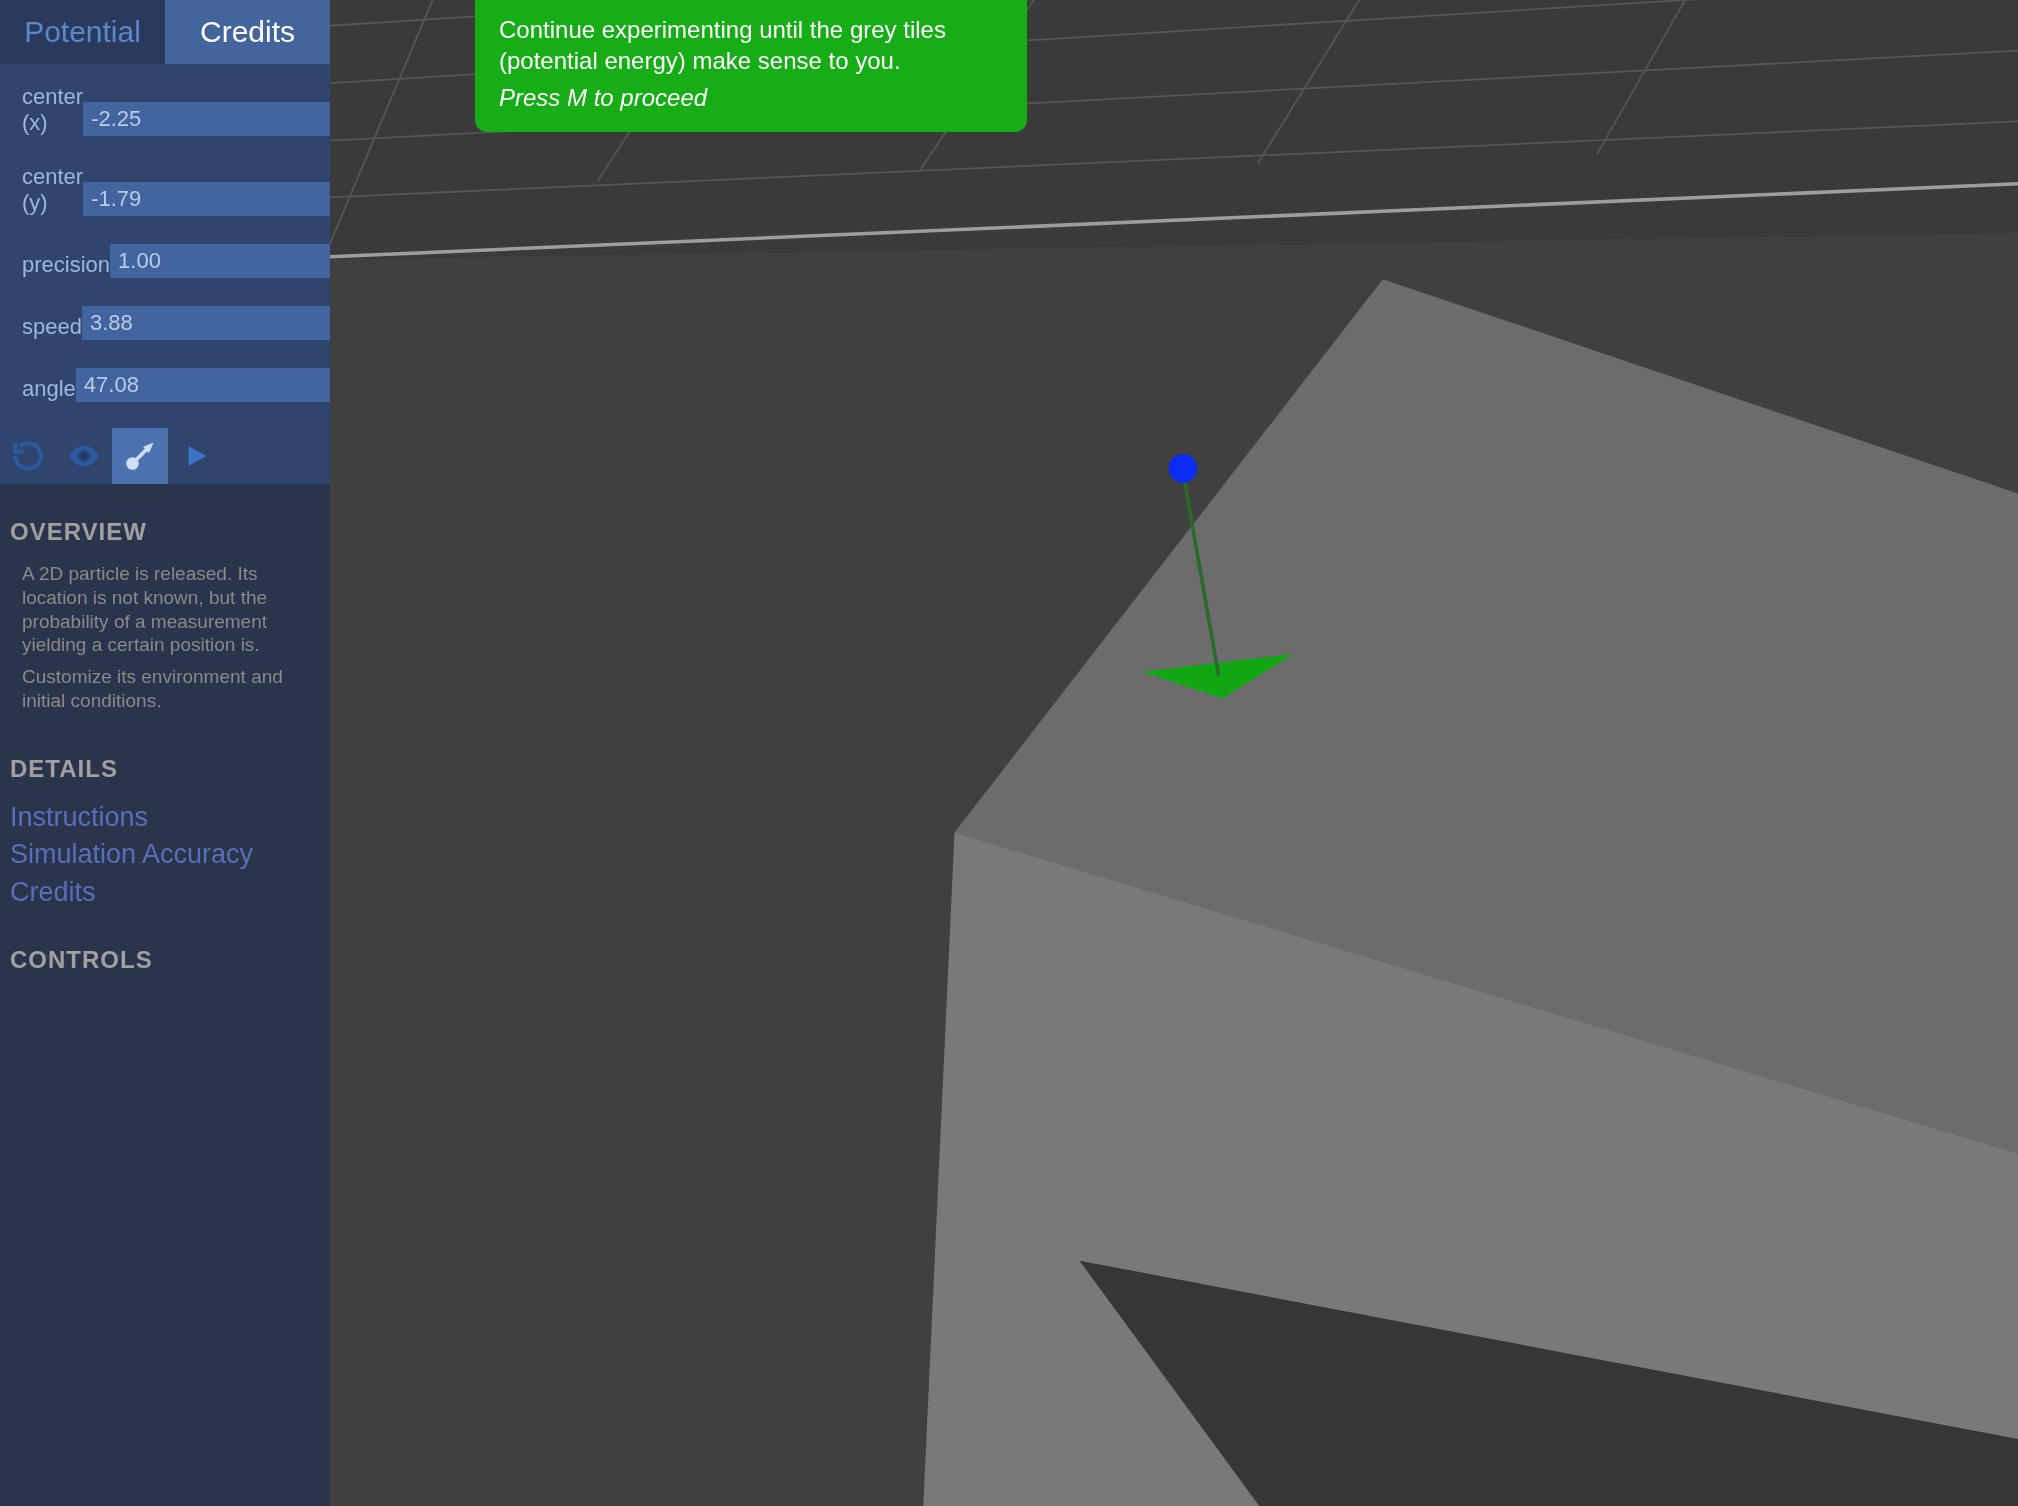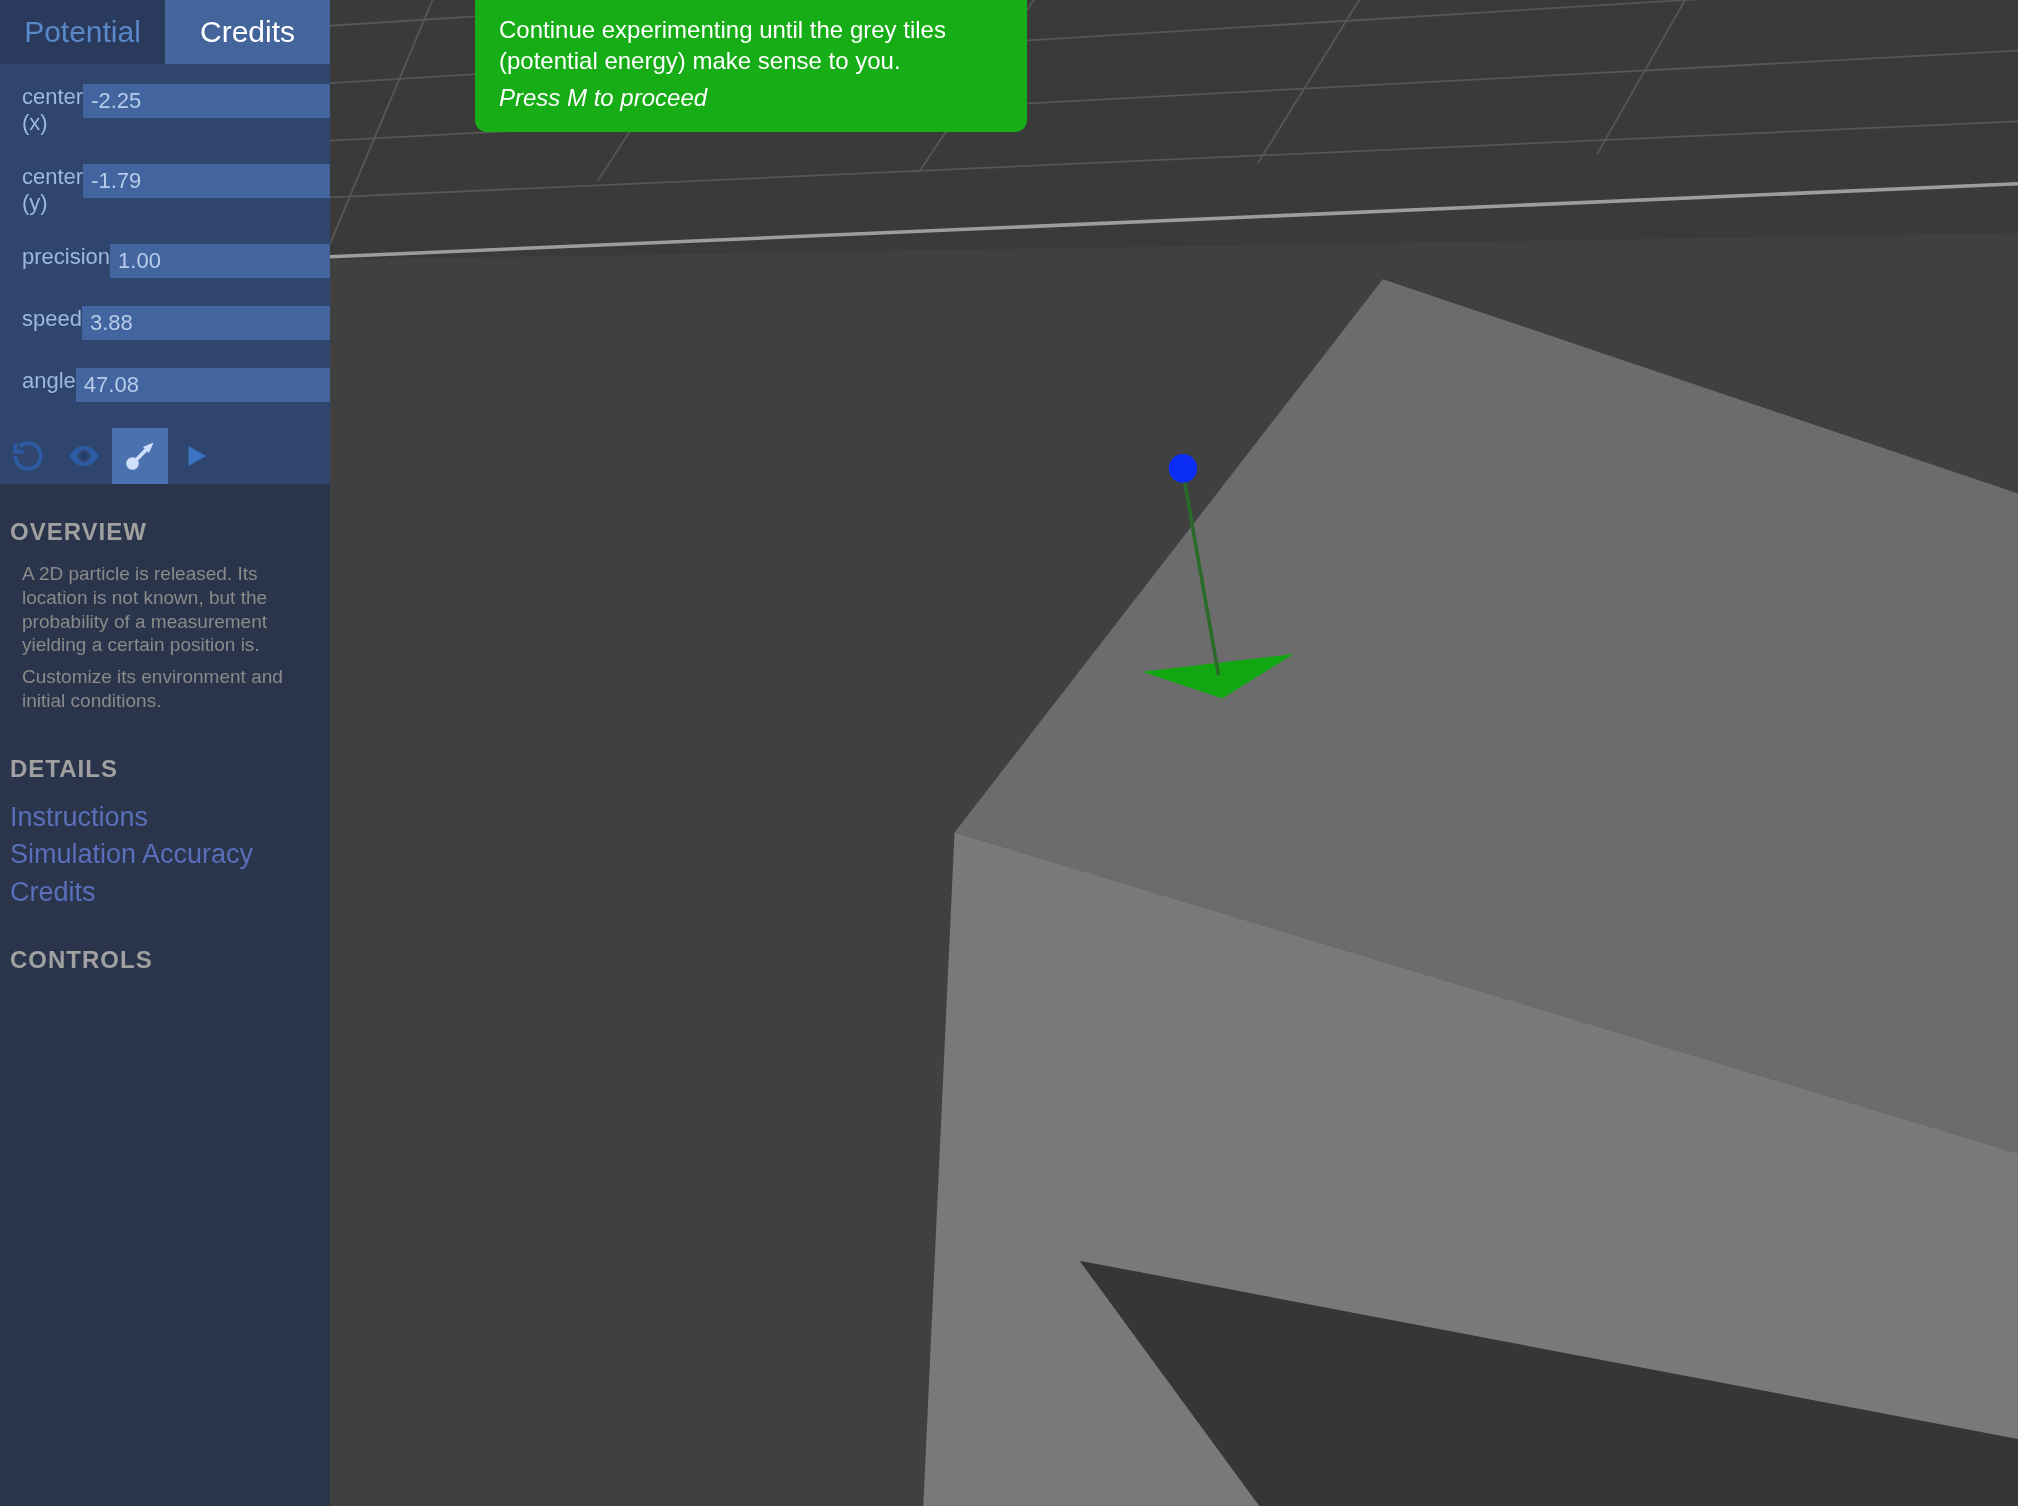--- a/index.html
+++ b/index.html
@@ -49,21 +49,21 @@
   .tab.active {
     color: #ffffff;
     background: rgba(90,140,220,0.55);
   }
   .params {
     padding: 20px 18px 16px 22px;
     background: rgba(60,110,190,0.30);
   }
   .param-row {
     display: flex;
-    align-items: flex-start;
+    align-items: flex-end;
     margin-bottom: 28px;
   }
   .param-row:last-child { margin-bottom: 10px; }
   .param-label {
     width: 140px;
     color: #9db8df;
     font-size: 22px;
   }
   .param-input {
     flex: 1;

